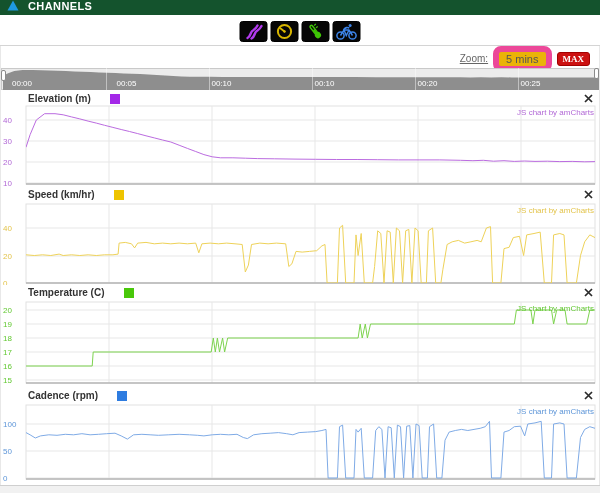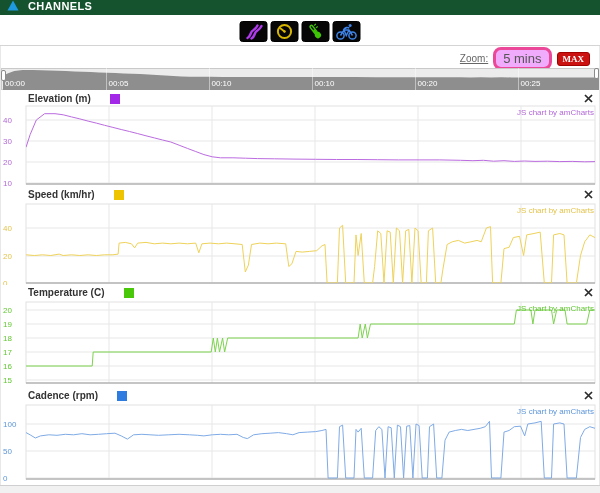--- a/index.html
+++ b/index.html
@@ -16,21 +16,21 @@
   
   .toolbar { position:absolute; left:0; top:17px; width:600px; height:29px; background:#fff;
              border-bottom:1px solid #d4d4d4; }
   .icon-group { position:absolute; left:50%; top:4px; transform:translateX(-50%); display:flex; gap:3px; }
   .chan-btn { width:28px; height:21px; background:#060606; border:1px solid #000; border-radius:3px;
               display:flex; align-items:center; justify-content:center; cursor:pointer; }
 
   
   .zoomrow { position:absolute; right:10px; top:51px; height:15px; display:flex; align-items:center; gap:5px; }
   .zoom-lab { font-size:10px; color:#666;text-decoration:underline; }
-  .zoom-preset { font-size:13px; color:#555; background:#f0abfc; border:3px solid #ec4899;
+  .zoom-preset { font-size:11px; color:#555; background:#eab308; border:6px solid #ec4899;
                  border-radius:8px; padding:1px 7px; cursor:pointer; }
   .zoom-max { font-size:9px; font-weight:bold; color:#fff; border:1px solid #a30000;
               border-radius:3px; padding:1px 5px; cursor:pointer;font-family:Liberation Serif, serif; }
 
   
   .scrubber { position:absolute; left:1px; top:68px; width:598px; height:22px; cursor:ew-resize; }
   .scrubber svg { position:absolute; left:0; top:0; }
   .t-label { position:absolute; bottom:2px; font-size:8px; color:#fff; pointer-events:none; }
   .s-handle { position:absolute; top:2px; width:5px; height:11px; background:#fefefe;
               border:1px solid #8a8a8a; border-radius:2px; cursor:ew-resize; }
@@ -109,22 +109,22 @@
     <svg id="scrub-svg" width="598" height="22">
         <rect x="0.5" y="0.5" width="597" height="21" fill="#ececec" stroke="#c9c9c9"></rect>
         <path d="M2,22 L2,7.2 L3.0,7.2 L7.1,5.3 L13.3,3.0 L21.6,2.0 L31.9,2.0 L40.2,2.2 L48.4,2.5 L56.7,2.8 L64.9,3.1 L73.2,3.5 L81.4,3.8 L89.7,4.1 L97.9,4.4 L106.2,4.8 L114.5,5.1 L122.7,5.4 L131.0,5.8 L139.2,6.1 L147.5,6.4 L155.7,6.9 L164.0,7.4 L172.2,7.9 L180.5,8.4 L188.8,8.7 L197.0,8.8 L209.4,8.8 L221.8,8.9 L234.2,9.0 L250.7,9.0 L271.3,9.0 L292.0,9.1 L312.6,9.1 L333.2,9.1 L353.9,9.1 L374.5,9.2 L395.2,9.2 L415.8,9.2 L436.4,9.2 L448.8,9.3 L459.1,9.2 L469.5,9.4 L479.8,9.3 L490.1,9.4 L500.4,9.3 L510.7,9.4 L523.1,9.4 L535.5,9.4 L547.9,9.4 L560.3,9.5 L570.6,9.4 L598,9.4 L598,22 Z" fill="#8e8e8e"></path>
         <line x1="105.5" y1="0" x2="105.5" y2="22" stroke="rgba(255,255,255,0.45)" stroke-width="1"></line>
         <line x1="208.5" y1="0" x2="208.5" y2="22" stroke="rgba(255,255,255,0.45)" stroke-width="1"></line>
         <line x1="311.5" y1="0" x2="311.5" y2="22" stroke="rgba(255,255,255,0.45)" stroke-width="1"></line>
         <line x1="414.5" y1="0" x2="414.5" y2="22" stroke="rgba(255,255,255,0.45)" stroke-width="1"></line>
         <line x1="517.5" y1="0" x2="517.5" y2="22" stroke="rgba(255,255,255,0.45)" stroke-width="1"></line>
       </svg>
     <div id="scrub-labels">
-        <span class="t-label" style="left: 4px;">00:00</span>
-        <span class="t-label" style="left: 107.5px;">00:05</span>
+        <span class="t-label" style="left: 11px;">00:00</span>
+        <span class="t-label" style="left: 107.5px; padding-left: 8px;">00:05</span>
         <span class="t-label" style="left: 210.5px;">00:10</span>
         <span class="t-label" style="left: 313.5px;">00:10</span>
         <span class="t-label" style="left: 416.5px;">00:20</span>
         <span class="t-label" style="left: 519.5px;">00:25</span>
       </div>
     <div class="s-handle" style="left:0px;"></div>
     <div class="s-handle" style="right:0px; top:0px;"></div>
   </div>
 
   <div class="panel" style="top: 91px; height: 96px;">

